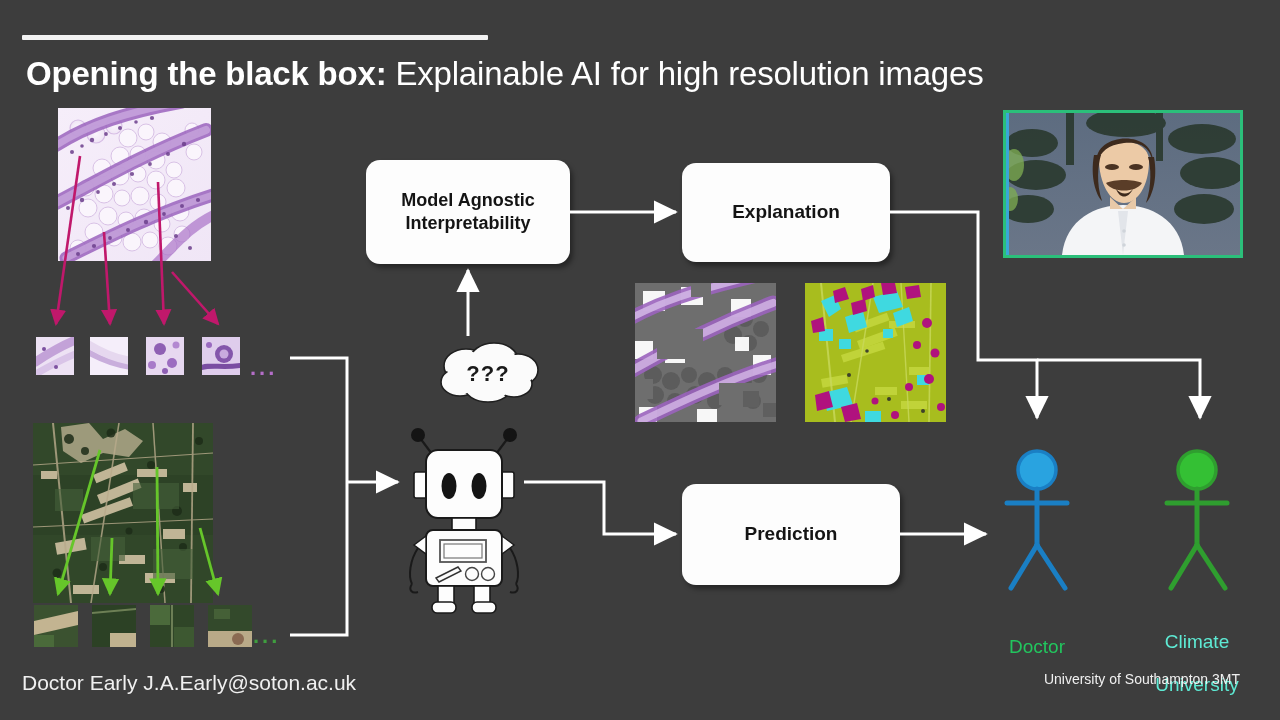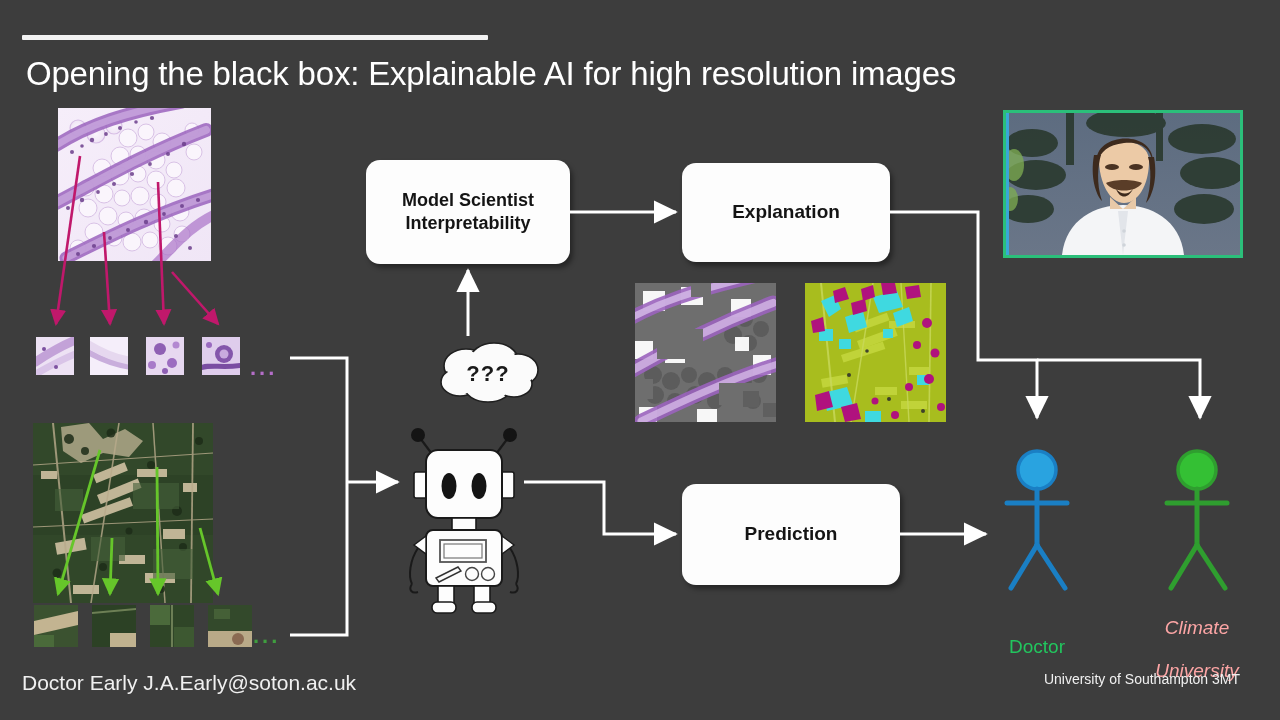--- a/index.html
+++ b/index.html
@@ -15,21 +15,21 @@
   
   .title-rule{
     position:absolute;left:22px;top:35px;width:466px;height:5px;
     background:#f2f2f2;border-radius:1px;
   }
   .title{
     position:absolute;left:26px;top:50px;width:1240px;height:48px;
     color:#ffffff;font-size:33px;line-height:48px;white-space:nowrap;
     letter-spacing:-0.2px;
   }
-  .title .b{font-weight:normal;}
+  .title .b{font-weight:bold;}
   .title .i{font-weight:normal;}
 
   
   .footer-left{
     position:absolute;left:22px;top:671px;color:#f0f0f0;font-size:21px;
     white-space:nowrap;
   }
   .footer-right{
     position:absolute;right:40px;top:671px;color:#f0f0f0;font-size:14px;
     white-space:nowrap;
@@ -413,21 +413,21 @@
         <circle cx="44" cy="92" r="2"></circle>
           <circle cx="84" cy="116" r="2"></circle>
           <circle cx="118" cy="128" r="2"></circle>
         <circle cx="62" cy="68" r="1.8"></circle>
       </g>
     </svg>
   </div>
 
   <div class="flowbox" id="box-mai">
     <div>
-      <div>Model Scientist</div>
+      <div>Model Agnostic</div>
       <div>Interpretability</div>
     </div>
   </div>
   <div class="flowbox" id="box-exp">
     <span>Explanation</span>
   </div>
   <div class="flowbox" id="box-pred">
     <span>Prediction</span>
   </div>
 
@@ -558,21 +558,21 @@
     <svg width="84" height="150" viewBox="0 0 84 150">
       <circle cx="42" cy="22" r="19" fill="#34c034" stroke="#2f9e2f" stroke-width="3.5"></circle>
       <g stroke="#2f9e2f" stroke-width="5" fill="none" stroke-linecap="round">
         <path d="M42 41 L42 97"></path>
         <path d="M12 55 L72 55"></path>
         <path d="M42 97 L16 140"></path>
         <path d="M42 97 L70 140"></path>
       </g>
     </svg>
   </div>
-  <div class="stick-label" style="left:1132px;top:596px;width:130px;color:#fca5a5;font-style:italic;">
+  <div class="stick-label" style="left:1132px;top:610px;width:130px;color:#5eead4;">
     <div>Climate</div>
     <div>University</div>
   </div>
 
   <svg class="overlay">
     <defs>
       <marker id="wArrow" markerWidth="9" markerHeight="9" refX="7.4" refY="4.5" orient="auto">
         <path d="M0,0.6 L8,4.5 L0,8.4 Z" fill="#ffffff"></path>
       </marker>
       <marker id="mArrow" markerWidth="7" markerHeight="7" refX="5.6" refY="3.5" orient="auto">

